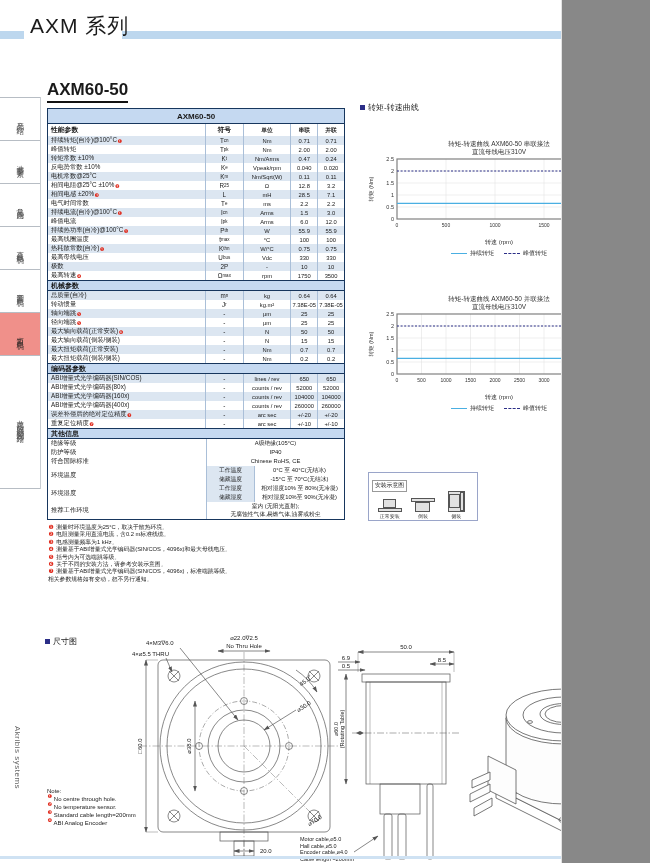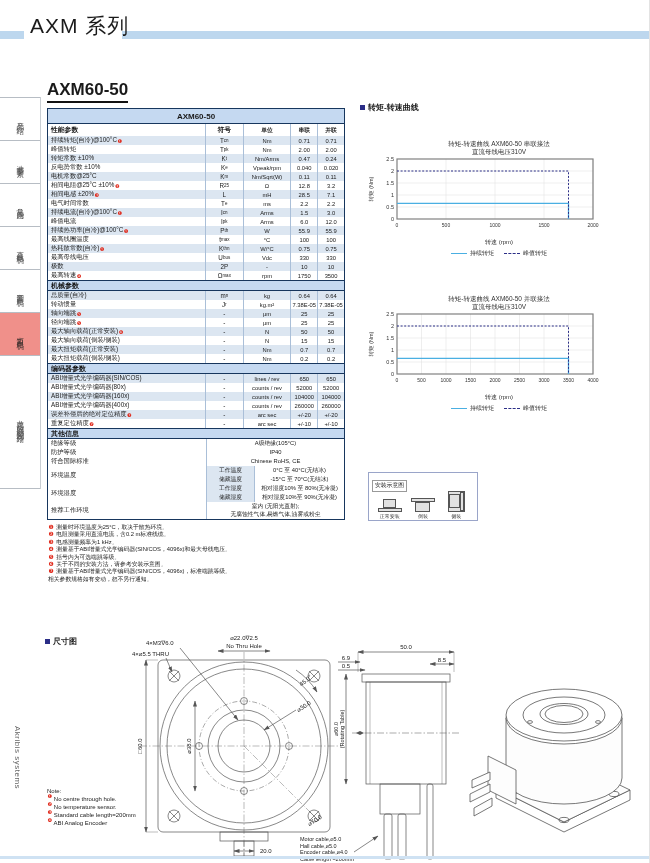--- a/index.html
+++ b/index.html
@@ -1,16 +1,16 @@
 <!DOCTYPE html>
 <html><head>
 <meta charset="utf-8">
 <style>
   html,body{margin:0;padding:0;background:#888;}
-  #page{position:relative;width:650px;height:863px;background:#fff;overflow:hidden;
+  #page{position:relative;width:562px;height:863px;background:#fff;overflow:hidden;
         font-family:"Liberation Sans","DejaVu Sans",sans-serif;color:#1a1a1a;}
   
   .band{position:absolute;top:31px;height:8px;background:#bdd7ee;}
   .band.l{left:0;width:24px}.band.r{left:122px;right:0}
   .series-title{position:absolute;left:30px;top:12px;font-size:21px;font-weight:500;letter-spacing:1px;}
   .model-title{position:absolute;left:47px;top:80px;font-size:17px;font-weight:bold;
                border-bottom:2px solid #111;padding-bottom:1px;}
   
   .sidebar{position:absolute;left:0;top:97px;width:40px;border-right:0.6px solid #c9ced3;}
   .side-tab{border-top:0.7px solid #b7bdc4;height:42px;display:flex;align-items:center;justify-content:center;}
@@ -38,21 +38,21 @@
   .sec-bar{height:11px;background:#c5d9f1;border-top:0.8px solid #17365d;border-bottom:0.8px solid #17365d;
            display:flex;align-items:center;font-weight:bold;font-size:7px;padding-left:3px;box-sizing:border-box;}
   .nmark{color:#e02b1d;font-size:5.2px;vertical-align:super;line-height:0;margin-left:0.5px;}
   .o-row{display:flex;align-items:stretch;}
   .o-col{display:flex;flex-direction:column;flex:1;}
   
   .notes{position:absolute;left:48px;top:524px;width:305px;font-size:5.8px;line-height:7.4px;color:#222;}
   .notes .nmark{font-size:5.8px;vertical-align:baseline;margin-right:1px;}
   .notes .foot{margin-top:0;}
   
-  .sec-head{position:absolute;font-size:8px;font-weight:bold;display:flex;align-items:center;gap:3px;}
+  .sec-head{position:absolute;font-size:8px;font-weight:normal;display:flex;align-items:center;gap:3px;}
   .sec-head .sq{width:5px;height:5px;background:#2b2e87;display:inline-block;}
   .chart-block{position:absolute;left:365px;width:268px;}
   .ch-title{font-size:6.5px;text-align:center;line-height:8px;color:#333;}
   .ch-xlabel{font-size:6px;text-align:center;color:#333;margin-top:0px;}
   .ch-legend{display:flex;justify-content:center;gap:10px;font-size:6px;color:#333;margin-top:2px;align-items:center;}
   .leg-item{display:flex;align-items:center;gap:3px;}
   .leg-line{width:16px;height:0;display:inline-block;}
   
   .mount-box{position:absolute;left:368px;top:472px;width:110px;height:49px;border:0.8px solid #9aa5c9;
              background:#fff;box-sizing:border-box;}

